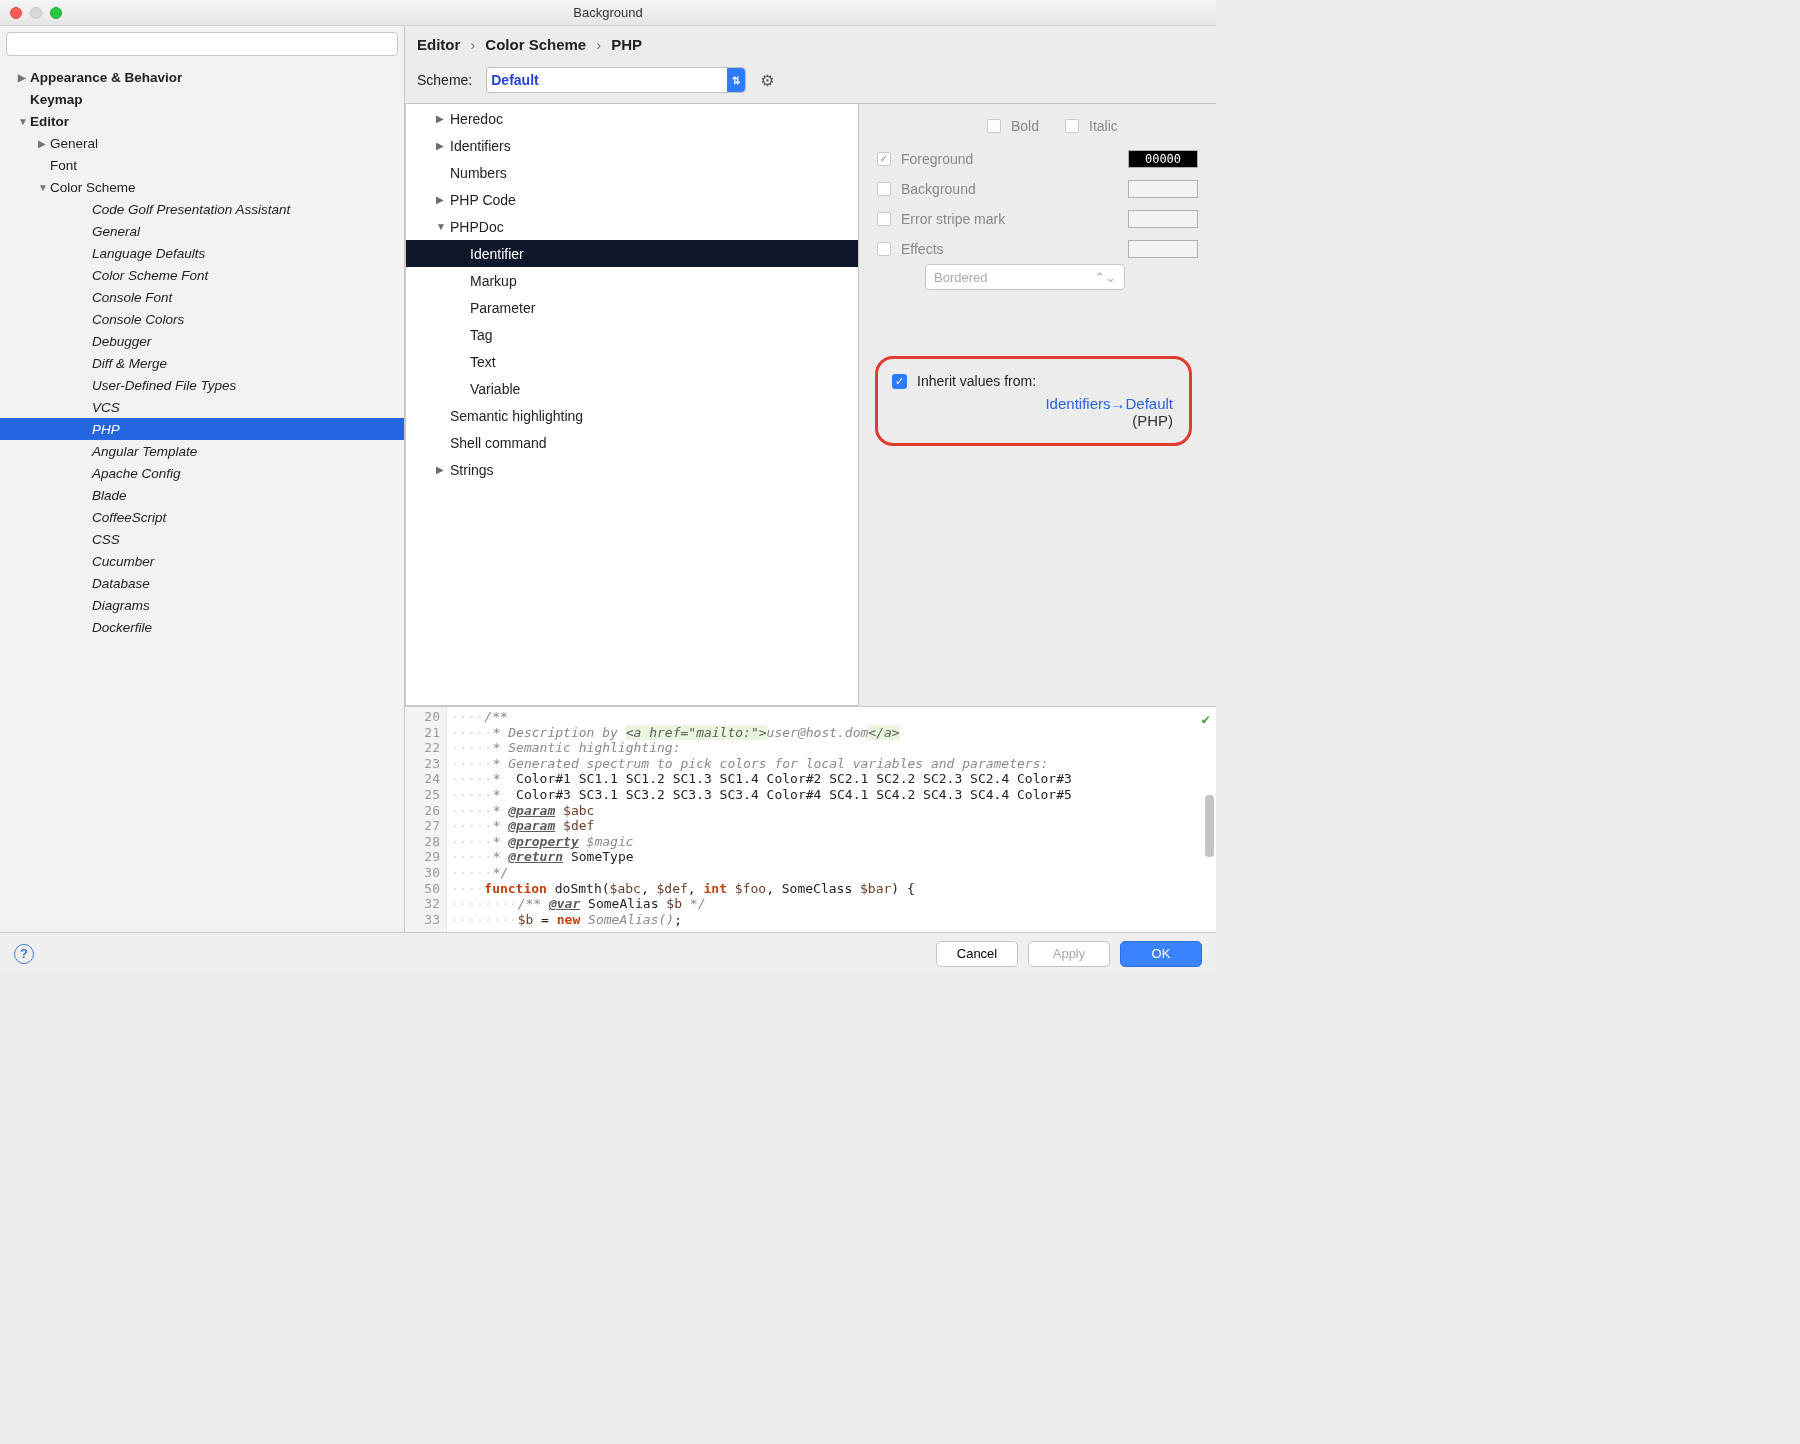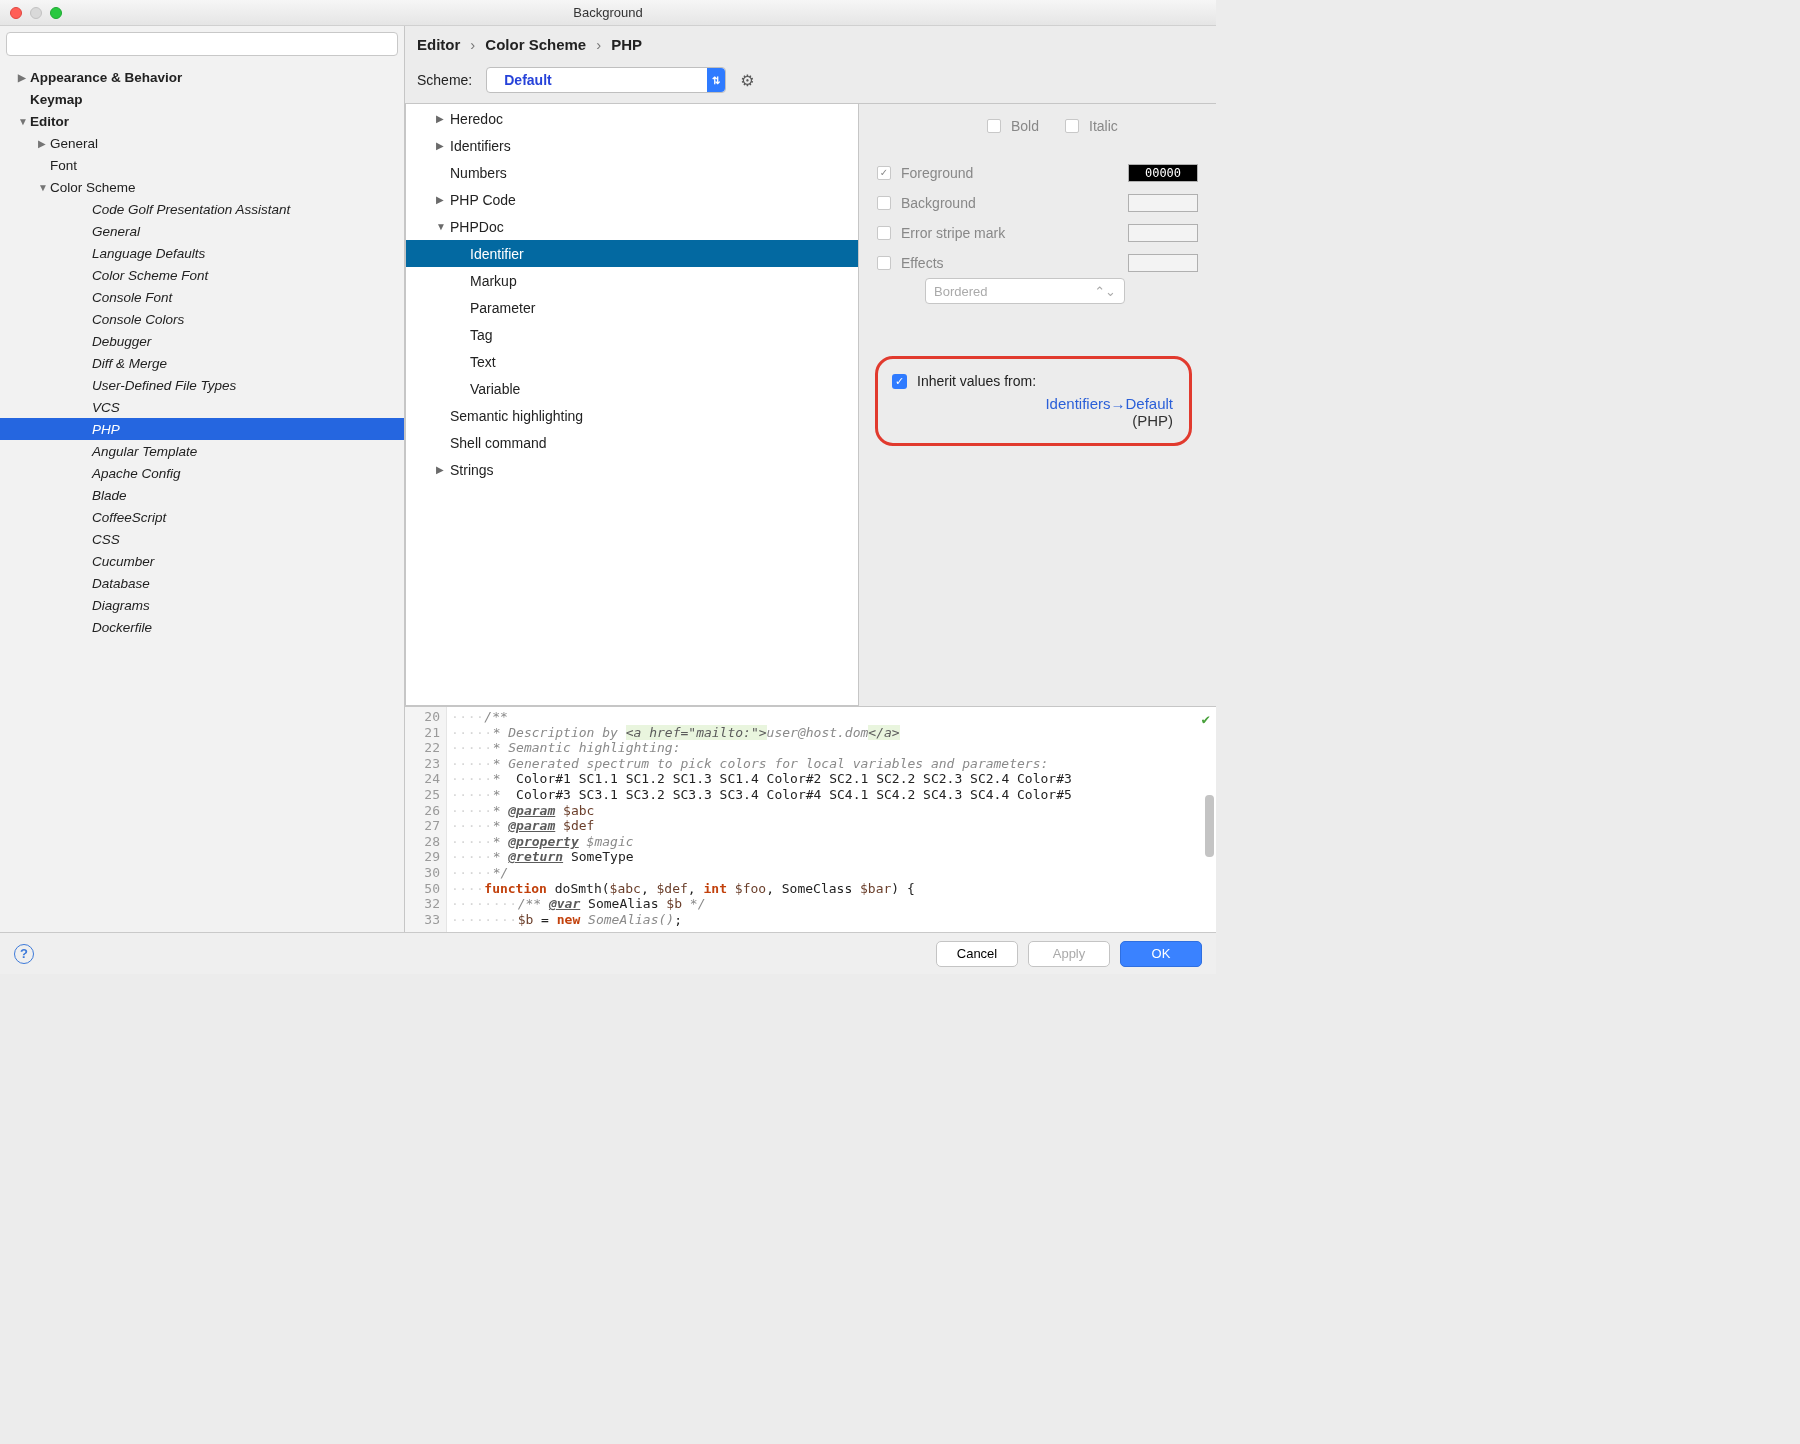--- a/index.html
+++ b/index.html
@@ -55,50 +55,50 @@
     position:absolute; top:26px; left:405px; right:0; bottom:42px;
     background:#ececec; display:flex; flex-direction:column;
   }
   .breadcrumb {
     padding:10px 12px 6px 12px; font-size:15px; font-weight:700; display:flex; align-items:center; gap:10px;
   }
   .breadcrumb .sep{ color:#777; font-weight:400;}
   .scheme-row{ display:flex; align-items:center; gap:14px; padding:8px 12px 10px 12px; }
   .scheme-label{ font-size:14px;}
   .scheme-select{
-    width:240px; height:26px; border:1px solid #bfbfbf; border-radius:4px; background:#fff;
-    display:flex; align-items:center; padding:0 17px; font-size:14px; font-weight:600; color:#2642d9;
+    width:260px; height:26px; border:1px solid #bfbfbf; border-radius:4px; background:#fff;
+    display:flex; align-items:center; padding:0 4px; font-size:14px; font-weight:600; color:#2642d9;
     position:relative;
   }
   .scheme-select .spin{
     position:absolute; right:0; top:0; bottom:0; width:18px; background:#2f7bff; border-radius:0 4px 4px 0;
     display:flex; align-items:center; justify-content:center; color:#fff; font-size:10px;
   }
   .gear{ font-size:16px; color:#5a5a5a; cursor:pointer;}
   .split{ display:flex; flex:1; min-height:0; border-top:1px solid #c6c6c6; }
   .attr-tree{
     width:454px; background:#fff; border:1px solid #c6c6c6; margin:-1px 0 0 0; overflow:auto;
   }
   .attr-item{
     height:27px; display:flex; align-items:center; font-size:14px; cursor:default; padding-left:10px;
   }
   .attr-item .arrow{ width:14px; color:#6a6a6a; font-size:10px;}
   .attr-item.cut{ color:#555; margin-top:-13px; overflow:hidden; height:14px; align-items:flex-end;}
   .attr-item.d2{padding-left:30px;}
   .attr-item.d3{padding-left:50px;}
-  .attr-item.selected{ background:#0369a1; color:#fff;}
+  .attr-item.selected{ background:#0f172a; color:#fff;}
   .right-panel{
     flex:1; padding:14px 18px; position:relative; overflow:hidden;
   }
   .style-row{ display:flex; align-items:center; gap:10px; height:30px; color:#888; font-size:14px;}
   .style-row .cb{ width:14px; height:14px; border:1px solid #c8c8c8; border-radius:2px; background:#fff; flex-shrink:0;}
   .style-row .cb.checked::after{ content:"✓"; color:#888; font-size:10px; display:block; text-align:center; line-height:12px;}
   .style-row .swatch{ width:70px; height:18px; border:1px solid #b0b0b0; background:#f3f3f3; margin-left:auto;}
   .style-row.fg .swatch{ background:#000; color:#fff; font-family:monospace; font-size:12px; display:flex; align-items:center; justify-content:center;}
-  .boldital{ display:flex; gap:26px; margin-bottom:24px; padding-left:110px;}
+  .boldital{ display:flex; gap:26px; margin-bottom:10px; padding-left:110px;}
   .effects-select{ margin-left:48px; width:200px; height:26px; border:1px solid #c6c6c6; border-radius:4px; background:#fff; color:#aaa; font-size:13px; padding:0 8px; display:flex; align-items:center; justify-content:space-between;}
   .inherit-box{
     position:absolute; left:16px; right:24px; top:252px;
     border:3px solid #e13a2e; border-radius:18px; padding:14px 16px 14px 14px;
   }
   .inherit-row{ display:flex; align-items:center; gap:10px; font-size:14px;}
   .inherit-row .cb2{ width:15px; height:15px; border-radius:3px; background:#2f7bff; display:flex; align-items:center; justify-content:center; color:#fff; font-size:11px;}
   .inherit-link{ text-align:right; margin-top:6px; font-size:15px; color:#2a5fd8;}
   .inherit-sub{ text-align:right; font-size:15px; color:#333;}
   

